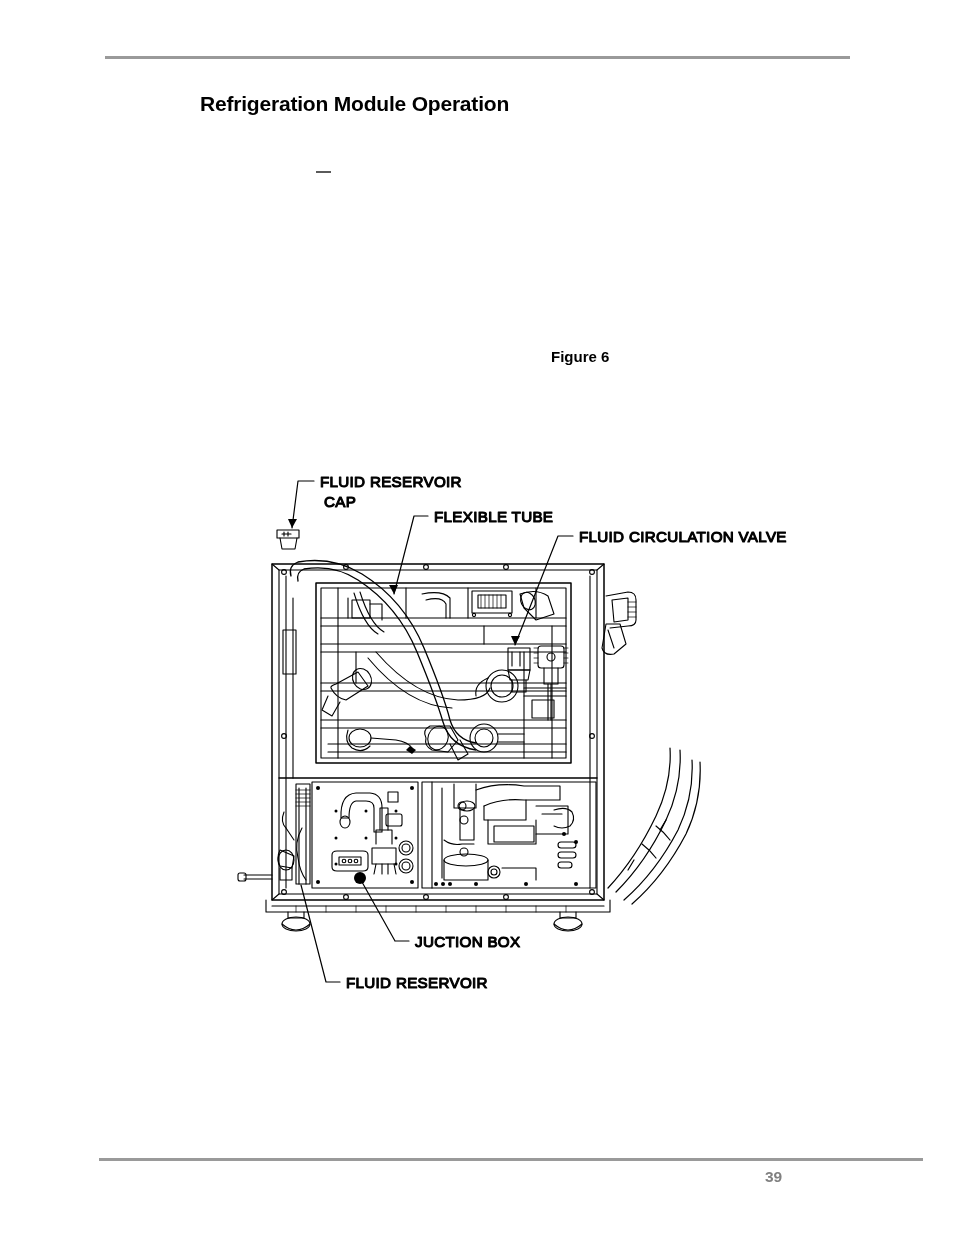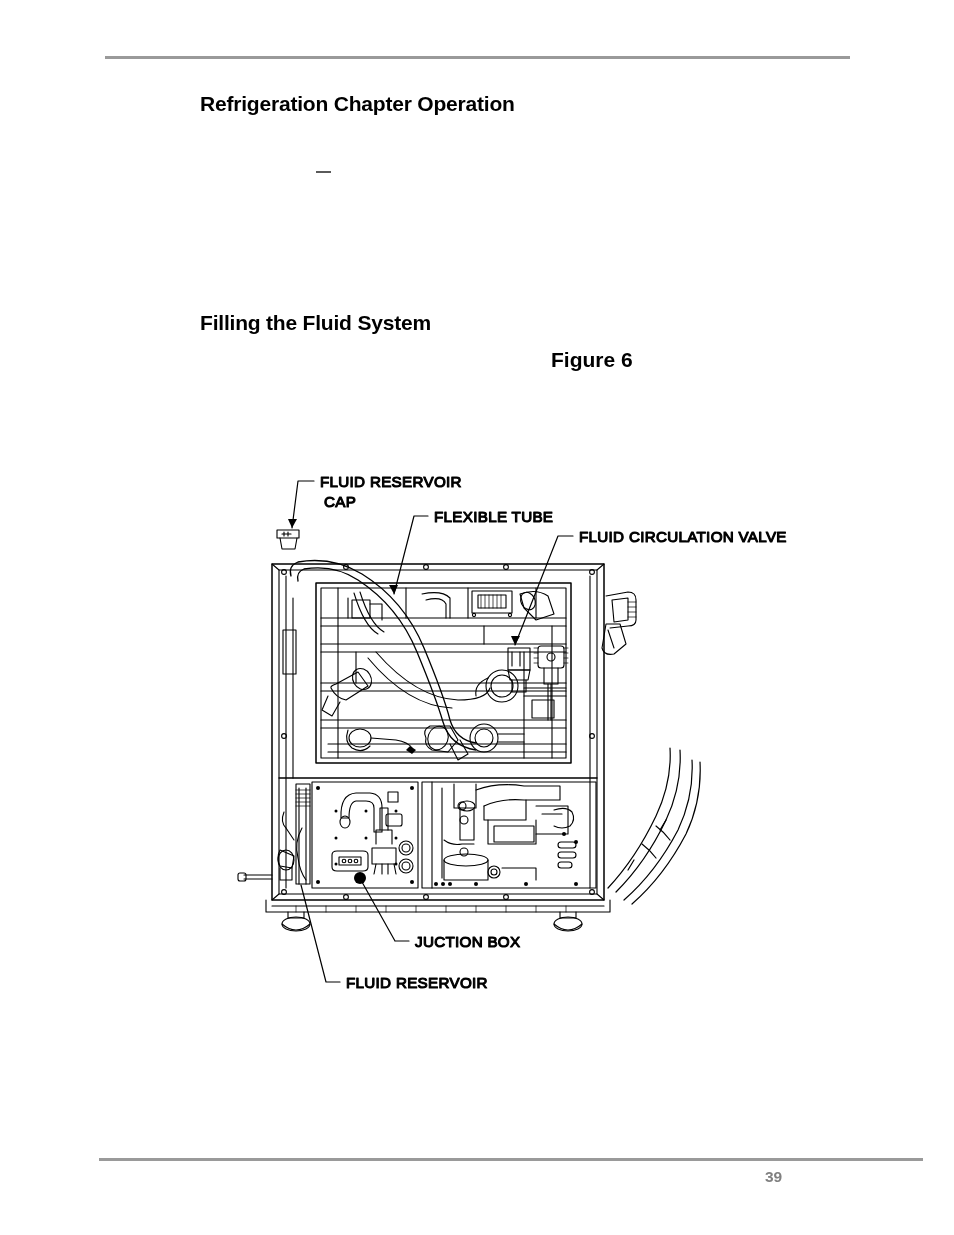--- a/index.html
+++ b/index.html
@@ -61,21 +61,21 @@
     top: 171px;
     width: 15px;
     height: 2px;
     background: #5a5a5a;
   }
 
   #figure-caption {
     position: absolute;
     left: 551px;
     top: 348px;
-    font-size: 21px;
+    font-size: 15px;
     font-weight: bold;
     color: #000000;
     white-space: nowrap;
   }
 
   
   #figure-illustration {
     position: absolute;
     left: 236px;
     top: 448px;
@@ -120,25 +120,24 @@
     text-align: center;
   }
 </style>
 </head>
 <body>
 
 <div class="page">
 
   <div id="header-rule"></div>
 
-  <h1 class="h1" id="heading-refrigeration">Refrigeration Chapter Operation</h1>
+  <h1 class="h1" id="heading-refrigeration">Refrigeration Module Operation</h1>
 
   <div id="stray-dash"></div>
 
-  <h1 class="h1" id="heading-filling">Filling the Fluid System</h1>
 
   <div id="figure-caption">Figure 6</div>
 
   <div id="figure-illustration">
     <svg viewBox="0 0 560 550" xmlns="http://www.w3.org/2000/svg" stroke="#000" fill="none" stroke-width="1.1" stroke-linecap="round" stroke-linejoin="round">
 
       <g stroke-width="1.2">
 
         <path d="M78,33 L62,33 M62,33 L56,80"></path>
         <polygon points="56,80 52,71 61,71" fill="#000" stroke="none"></polygon>

